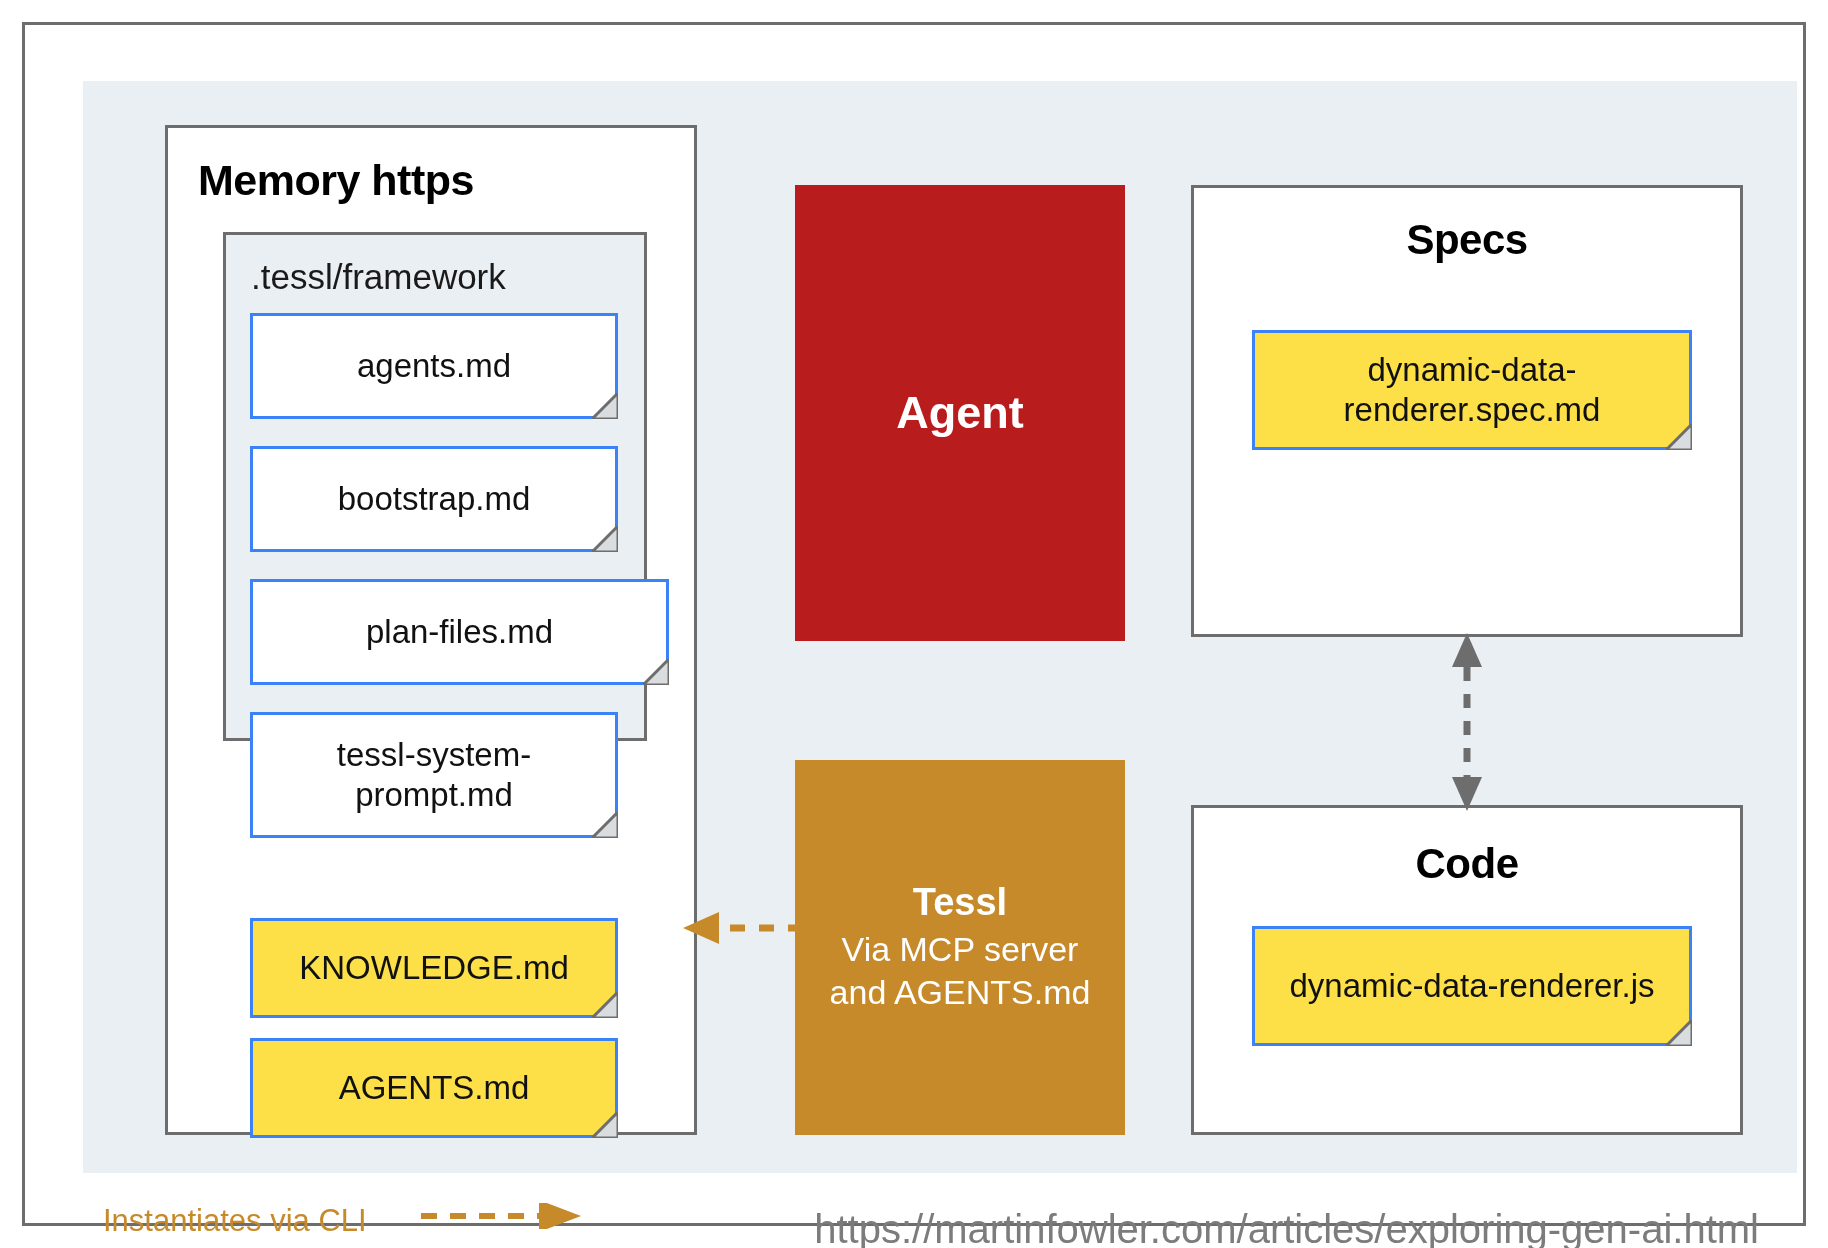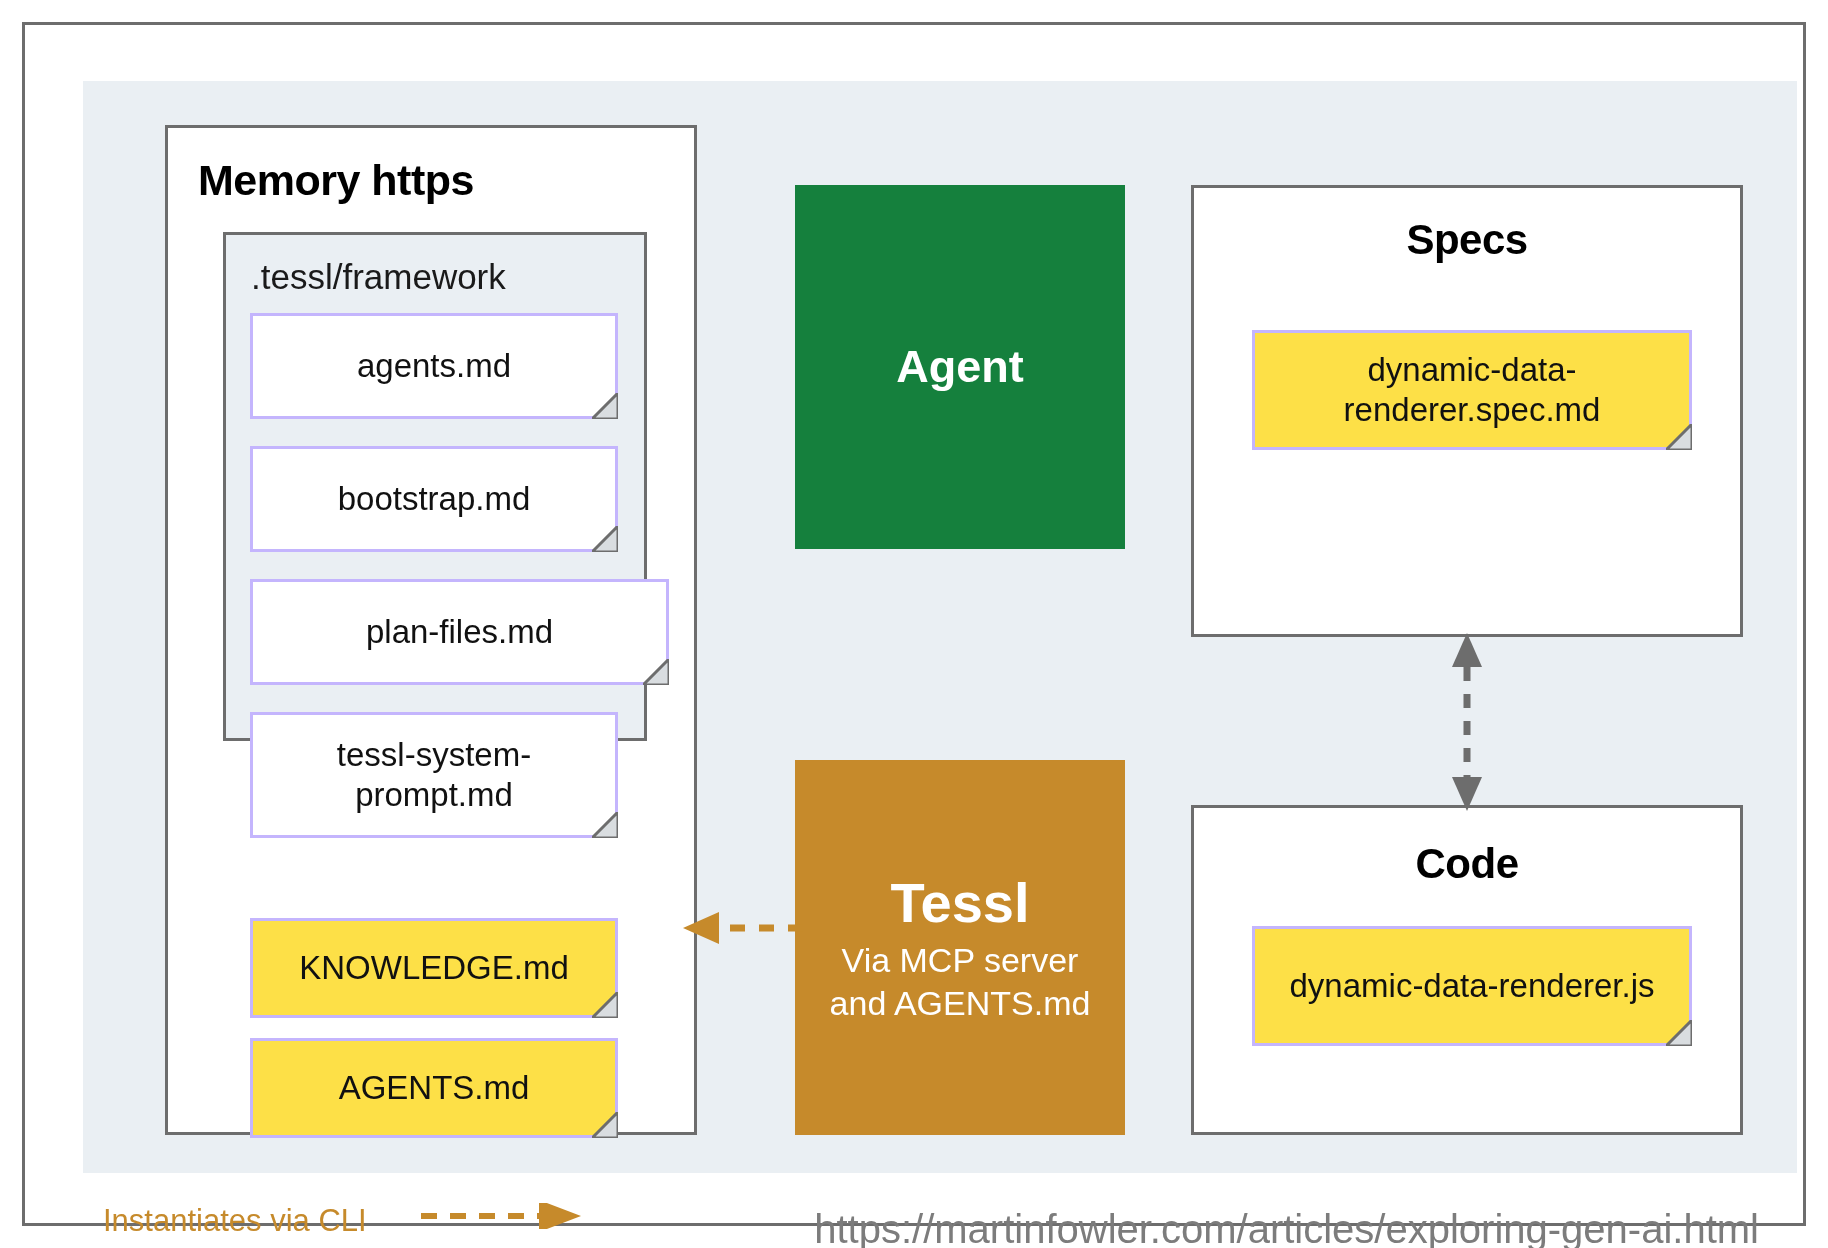--- a/index.html
+++ b/index.html
@@ -85,21 +85,21 @@
     left: 25px;
     top: 22px;
     font-size: 35px;
     color: #1a1a1a;
   }
 
   
   .note {
     position: absolute;
     box-sizing: border-box;
-    border: 3px solid #c4b5fd;
+    border: 3px solid #3b82f6;
     display: flex;
     align-items: center;
     justify-content: center;
     text-align: center;
     font-size: 33px;
     color: #111111;
     line-height: 1.22;
     padding: 4px 14px;
   }
   .note.white { background: #ffffff; }
@@ -125,22 +125,22 @@
   
   .card-knowledge { left: 82px;  top: 790px; width: 368px; height: 100px; }
   .card-agentsmd  { left: 82px;  top: 910px; width: 368px; height: 100px; }
 
   
   .agent-block {
     position: absolute;
     left: 770px;
     top: 160px;
     width: 330px;
-    height: 364px;
-    background: #15803d;
+    height: 456px;
+    background: #b91c1c;
     display: flex;
     align-items: center;
     justify-content: center;
     color: #ffffff;
     font-size: 45px;
     font-weight: bold;
   }
 
   
   .tessl-block {
@@ -153,21 +153,21 @@
     display: flex;
     flex-direction: column;
     align-items: center;
     justify-content: center;
     color: #ffffff;
     text-align: center;
     padding: 0 10px;
     box-sizing: border-box;
   }
   .tessl-title {
-    font-size: 56px;
+    font-size: 38px;
     font-weight: bold;
     margin-bottom: 4px;
   }
   .tessl-sub {
     font-size: 34px;
     line-height: 1.26;
   }
 
   
   .specs-panel {

